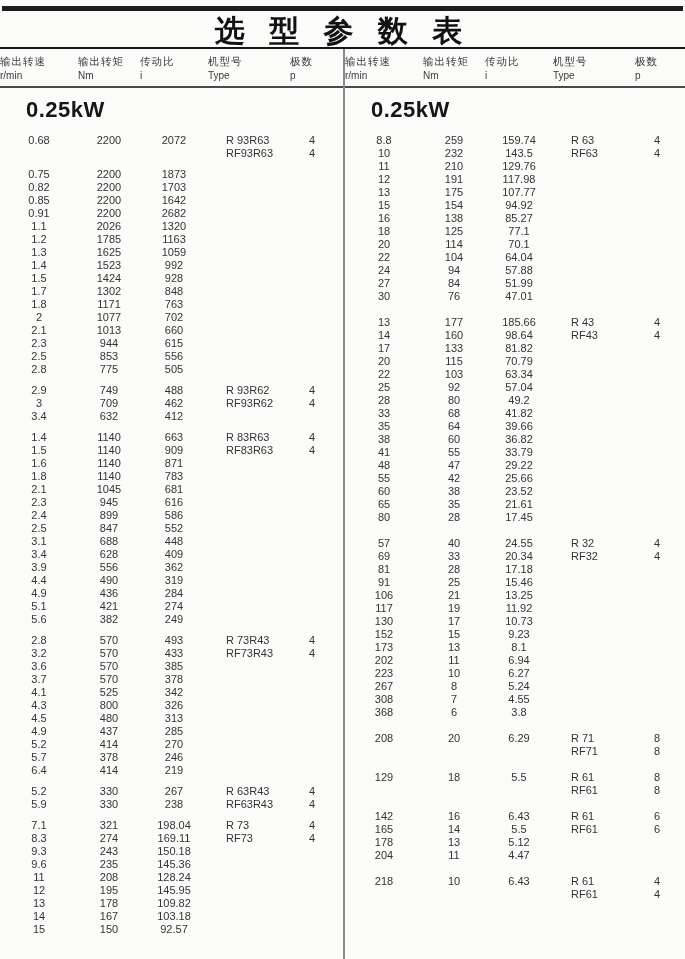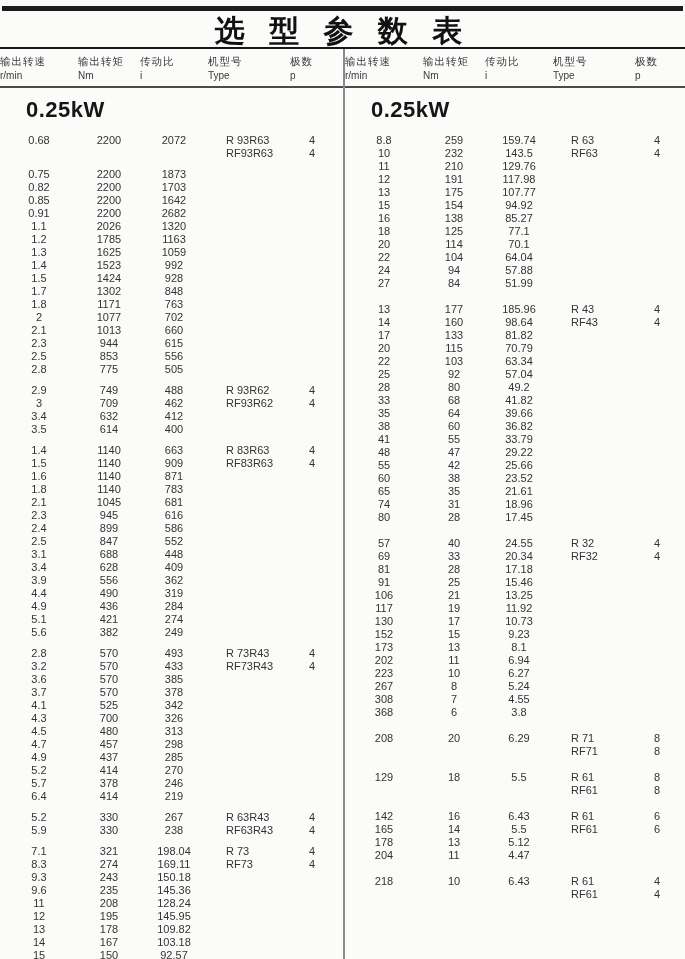--- a/index.html
+++ b/index.html
@@ -223,27 +223,20 @@
                 <span class="cell c-model">RF93R62</span>
                 <span class="cell c-poles">4</span>
               </div>
               <div class="row">
                 <span class="cell c-speed">3.4</span>
                 <span class="cell c-torque">632</span>
                 <span class="cell c-ratio">412</span>
                 <span class="cell c-model"></span>
                 <span class="cell c-poles"></span>
               </div>
-              <div class="row">
-                <span class="cell c-speed">3.5</span>
-                <span class="cell c-torque">614</span>
-                <span class="cell c-ratio">400</span>
-                <span class="cell c-model"></span>
-                <span class="cell c-poles"></span>
-              </div>
             </div>
             <div class="group">
               <div class="row">
                 <span class="cell c-speed">1.4</span>
                 <span class="cell c-torque">1140</span>
                 <span class="cell c-ratio">663</span>
                 <span class="cell c-model">R 83R63</span>
                 <span class="cell c-poles">4</span>
               </div>
               <div class="row">
@@ -376,36 +369,29 @@
               </div>
               <div class="row">
                 <span class="cell c-speed">4.1</span>
                 <span class="cell c-torque">525</span>
                 <span class="cell c-ratio">342</span>
                 <span class="cell c-model"></span>
                 <span class="cell c-poles"></span>
               </div>
               <div class="row">
                 <span class="cell c-speed">4.3</span>
-                <span class="cell c-torque">700</span>
+                <span class="cell c-torque">800</span>
                 <span class="cell c-ratio">326</span>
                 <span class="cell c-model"></span>
                 <span class="cell c-poles"></span>
               </div>
               <div class="row">
                 <span class="cell c-speed">4.5</span>
                 <span class="cell c-torque">480</span>
                 <span class="cell c-ratio">313</span>
-                <span class="cell c-model"></span>
-                <span class="cell c-poles"></span>
-              </div>
-              <div class="row">
-                <span class="cell c-speed">4.7</span>
-                <span class="cell c-torque">457</span>
-                <span class="cell c-ratio">298</span>
                 <span class="cell c-model"></span>
                 <span class="cell c-poles"></span>
               </div>
               <div class="row">
                 <span class="cell c-speed">4.9</span>
                 <span class="cell c-torque">437</span>
                 <span class="cell c-ratio">285</span>
                 <span class="cell c-model"></span>
                 <span class="cell c-poles"></span>
               </div>
@@ -620,26 +606,33 @@
                 <span class="cell c-model"></span>
                 <span class="cell c-poles"></span>
               </div>
               <div class="row">
                 <span class="cell c-speed">27</span>
                 <span class="cell c-torque">84</span>
                 <span class="cell c-ratio">51.99</span>
                 <span class="cell c-model"></span>
                 <span class="cell c-poles"></span>
               </div>
+              <div class="row">
+                <span class="cell c-speed">30</span>
+                <span class="cell c-torque">76</span>
+                <span class="cell c-ratio">47.01</span>
+                <span class="cell c-model"></span>
+                <span class="cell c-poles"></span>
+              </div>
             </div>
             <div class="group">
               <div class="row">
                 <span class="cell c-speed">13</span>
                 <span class="cell c-torque">177</span>
-                <span class="cell c-ratio">185.96</span>
+                <span class="cell c-ratio">185.66</span>
                 <span class="cell c-model">R 43</span>
                 <span class="cell c-poles">4</span>
               </div>
               <div class="row">
                 <span class="cell c-speed">14</span>
                 <span class="cell c-torque">160</span>
                 <span class="cell c-ratio">98.64</span>
                 <span class="cell c-model">RF43</span>
                 <span class="cell c-poles">4</span>
               </div>
@@ -724,27 +717,20 @@
                 <span class="cell c-speed">60</span>
                 <span class="cell c-torque">38</span>
                 <span class="cell c-ratio">23.52</span>
                 <span class="cell c-model"></span>
                 <span class="cell c-poles"></span>
               </div>
               <div class="row">
                 <span class="cell c-speed">65</span>
                 <span class="cell c-torque">35</span>
                 <span class="cell c-ratio">21.61</span>
-                <span class="cell c-model"></span>
-                <span class="cell c-poles"></span>
-              </div>
-              <div class="row">
-                <span class="cell c-speed">74</span>
-                <span class="cell c-torque">31</span>
-                <span class="cell c-ratio">18.96</span>
                 <span class="cell c-model"></span>
                 <span class="cell c-poles"></span>
               </div>
               <div class="row">
                 <span class="cell c-speed">80</span>
                 <span class="cell c-torque">28</span>
                 <span class="cell c-ratio">17.45</span>
                 <span class="cell c-model"></span>
                 <span class="cell c-poles"></span>
               </div>

